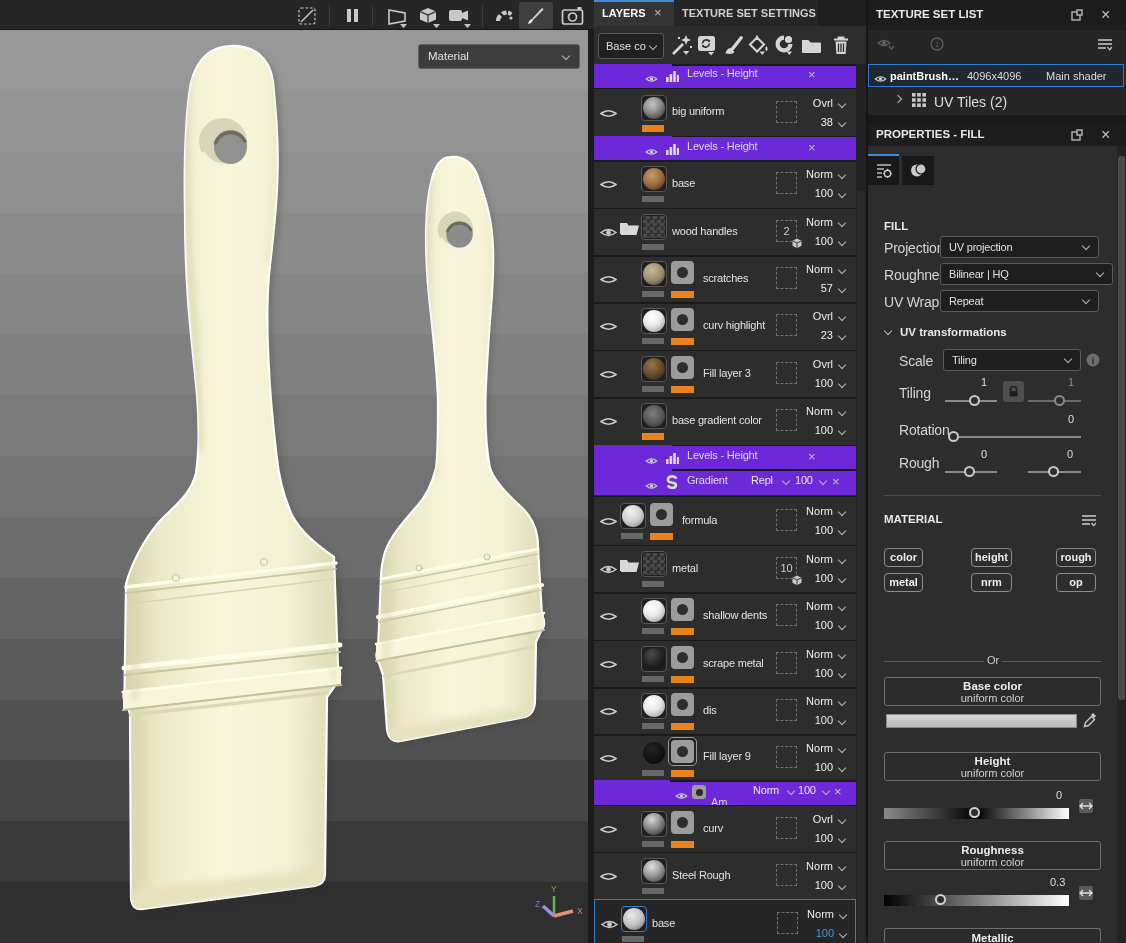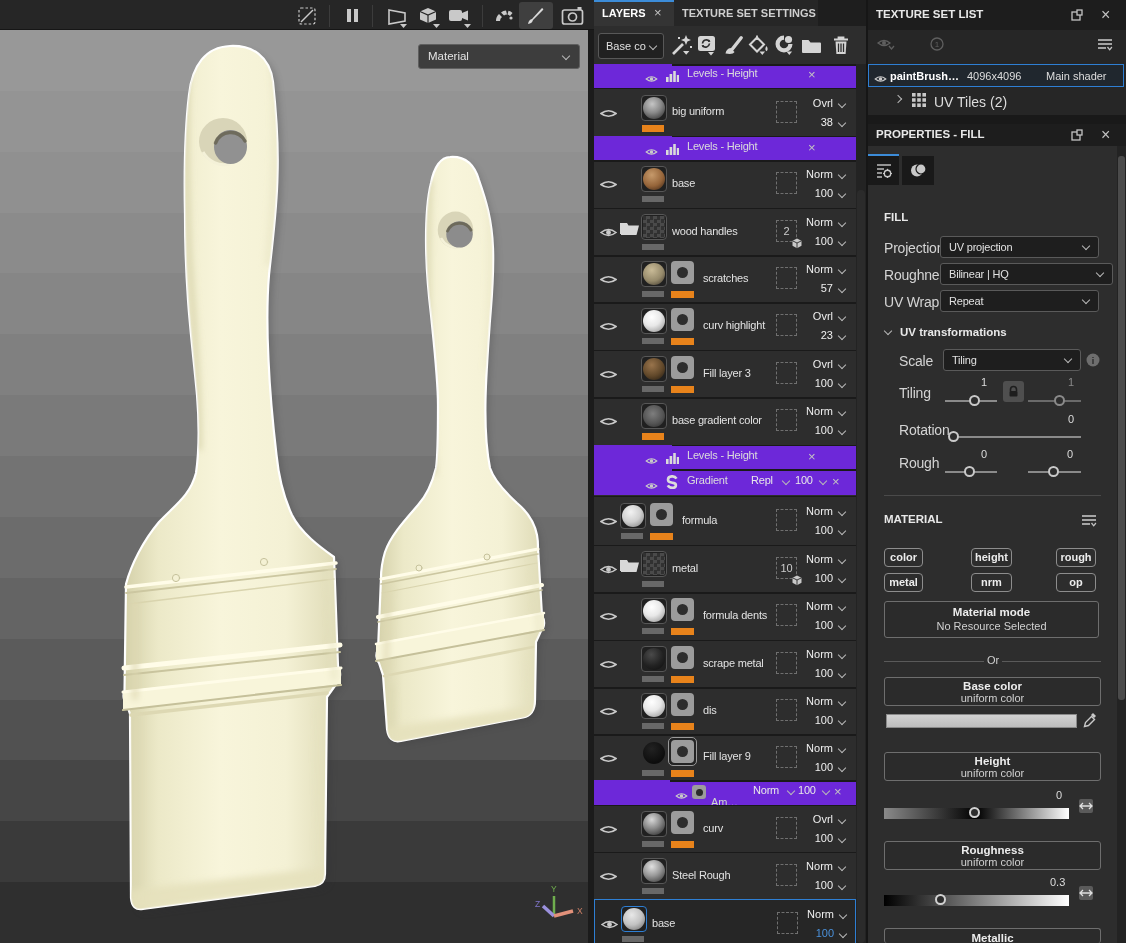--- a/index.html
+++ b/index.html
@@ -479,21 +479,21 @@
           <path d="M1 6.5 Q8.5 1 16 6.5 Q8.5 12 1 6.5 Z" fill="none" stroke="#c9c9c9" stroke-width="1.7"></path>
         </svg></div>
       <div class="thumbf" style="left:47px;top:6.0px;">
         <div class="sph" style="left:1px;top:1px;width:22px;height:22px;background:radial-gradient(circle at 40% 32%,#ffffff,#e8e8e8 45%,#9a9a9a 90%)"></div>
       </div>
       <div class="abs" style="left:48px;top:36.0px;width:22px;height:6px;background:#686868"></div>
       <div class="maskic" style="left:77px;top:6.0px">
         <i></i>
       </div>
       <div class="baro" style="left:77px;top:36.0px;width:23px"></div>
-      <div class="lname" style="left:109px;top:17.0px">formula dents</div>
+      <div class="lname" style="left:109px;top:17.0px">shallow dents</div>
       <div class="dropbox" style="left:182px;top:12.0px"></div>
       <div class="blend" style="left:179px;top:8.0px">Norm</div>
       <span class="cv" style="position:absolute;left:245px;top:12.0px"></span>
       <div class="blend" style="left:179px;top:27.0px;color:#efefef">100</div>
       <span class="cv" style="position:absolute;left:245px;top:31.0px"></span>
     </div>
     <div class="row" style="top:575.5px;height:47.5px;background:#2d2d2d;">
       <div class="div-full"></div>
       <div class="abs" style="left:6px;top:17.0px"><svg width="17" height="13" viewBox="0 0 17 13">
           <path d="M1 6.5 Q8.5 1 16 6.5 Q8.5 12 1 6.5 Z" fill="none" stroke="#c9c9c9" stroke-width="1.7"></path>
@@ -698,21 +698,21 @@
         <line x1="11.5" y1="5.8" x2="11.5" y2="7.3"></line>
         <line x1="11.5" y1="13.7" x2="11.5" y2="15.2"></line>
         <line x1="7" y1="10.5" x2="8.3" y2="10.5"></line>
         <line x1="14.7" y1="10.5" x2="16" y2="10.5"></line>
       </g>
     </svg>
     <svg class="abs" style="left:42px;top:162px" width="17" height="17" viewBox="0 0 17 17">
       <circle cx="7" cy="8.5" r="6" fill="#c9c9c9"></circle>
       <circle cx="11" cy="7" r="5" fill="#c9c9c9" stroke="#191919" stroke-width="1.2"></circle>
     </svg>
-    <div class="hdr" style="left:16px;top:211px">FILL</div>
+    <div class="hdr" style="left:16px;top:220px">FILL</div>
     <div class="lbl" style="left:16px;top:240px">Projection</div>
     <div class="dd" style="left:72px;top:236px;width:159px">UV projection<span class="cv"></span></div>
     <div class="lbl" style="left:16px;top:267px">Roughness</div>
     <div class="dd" style="left:72px;top:263px;width:173px">Bilinear | HQ<span class="cv"></span></div>
     <div class="lbl" style="left:16px;top:294px">UV Wrap</div>
     <div class="dd" style="left:72px;top:290px;width:159px">Repeat<span class="cv"></span></div>
     <span class="cv" style="position:absolute;left:17px;top:328px"></span>
     <div class="hdr" style="left:32px;top:326px">UV transformations</div>
     <div class="lbl" style="left:31px;top:353px">Scale</div>
     <div class="dd" style="left:75px;top:349px;width:138px">Tiling<span class="cv"></span></div>
@@ -752,24 +752,20 @@
         <line x1="1" y1="10" x2="9" y2="10"></line>
       </g>
       <path d="M10.5 9 l2.2 2.8 2.2-2.8" fill="none" stroke="#c3c3c3" stroke-width="1.3"></path>
     </svg>
     <div class="chip" style="left:16px;top:548px;width:39px">color</div>
     <div class="chip" style="left:103px;top:548px;width:41px">height</div>
     <div class="chip" style="left:188px;top:548px;width:40px">rough</div>
     <div class="chip" style="left:16px;top:573px;width:39px">metal</div>
     <div class="chip" style="left:103px;top:573px;width:41px">nrm</div>
     <div class="chip" style="left:188px;top:573px;width:40px">op</div>
-    <div class="bigbtn" style="left:16px;top:601px;width:215px;height:37px">
-      <div style="font-weight:bold;font-size:11.5px;margin-top:4px">Material mode</div>
-      <div style="font-size:11px;color:#d0d0d0;margin-top:2px">No Resource Selected</div>
-    </div>
     <div class="abs" style="left:16px;top:661px;width:100px;height:1px;background:#5a5a5a"></div>
     <div class="abs" style="left:134px;top:661px;width:99px;height:1px;background:#5a5a5a"></div>
     <div class="abs" style="left:119px;top:654px;font-size:11px;color:#d0d0d0">Or</div>
     <div class="bigbtn" style="left:16px;top:677px;width:217px;height:29px">
       <div style="font-weight:bold;font-size:11.5px;margin-top:2px">Base color</div>
       <div style="font-size:11px;color:#d0d0d0">uniform color</div>
     </div>
     <div class="abs" style="left:18px;top:714px;width:191px;height:14px;background:linear-gradient(#d2d2d2,#bdbdbd);border:1px solid #8a8a8a"></div>
     <svg class="abs" style="left:215px;top:712px" width="13" height="16" viewBox="0 0 13 16">
       <path d="M1.5 14.5 l1-4 6-6 3 3-6 6 z" fill="none" stroke="#c9c9c9" stroke-width="1.4"></path>

